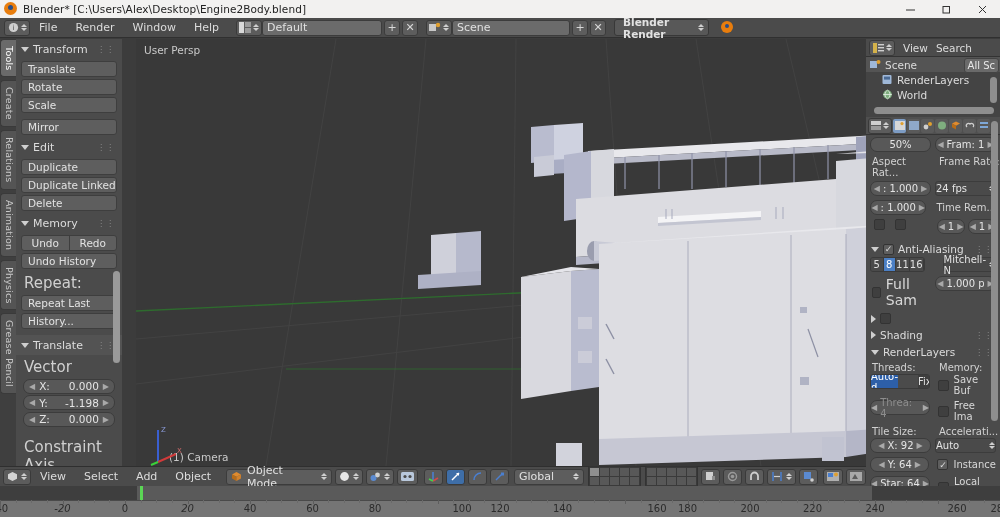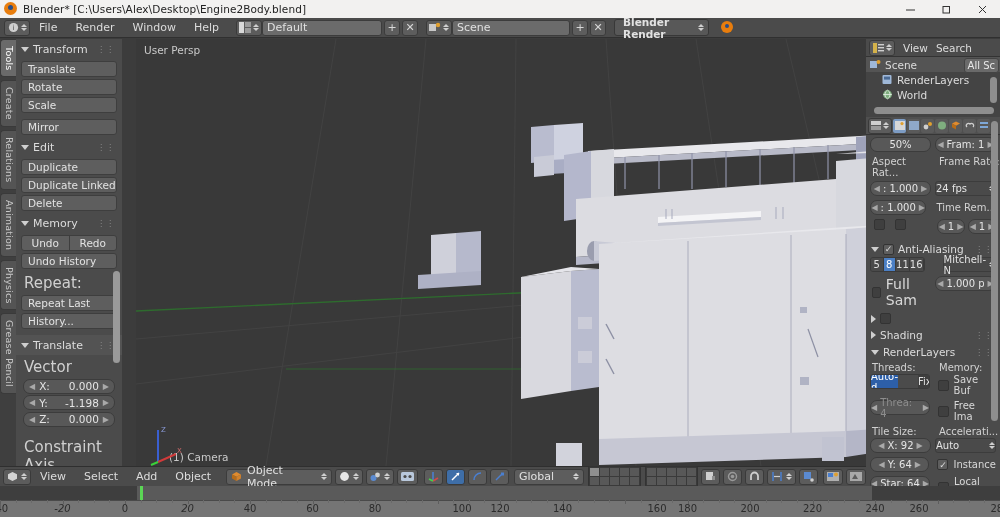--- a/index.html
+++ b/index.html
@@ -679,21 +679,21 @@
         <div class="tl-num" style="left: 625px; margin-left: 32px;">160</div>
         <div class="tl-tick" style="left: 687.5px;"></div>
         <div class="tl-num" style="left: 687.5px;">180</div>
         <div class="tl-tick" style="left: 750px;"></div>
         <div class="tl-num" style="left: 750px;">200</div>
         <div class="tl-tick" style="left: 812.5px;"></div>
         <div class="tl-num" style="left: 812.5px;">220</div>
         <div class="tl-tick" style="left: 875px;"></div>
         <div class="tl-num" style="left: 875px;">240</div>
         <div class="tl-tick" style="left: 937.5px;"></div>
-        <div class="tl-num" style="left: 919px;">260</div>
+        <div class="tl-num" style="left: 957px;">260</div>
         <div class="tl-num" style="left: 1000px;">280</div>
         <div class="tl-tick" style="left: 15.625px; height: 3px; background: rgb(106, 106, 106);"></div>
         <div class="tl-tick" style="left: 31.25px; height: 3px; background: rgb(106, 106, 106);"></div>
         <div class="tl-tick" style="left: 46.875px; height: 3px; background: rgb(106, 106, 106);"></div>
         <div class="tl-tick" style="left: 78.125px; height: 3px; background: rgb(106, 106, 106);"></div>
         <div class="tl-tick" style="left: 93.75px; height: 3px; background: rgb(106, 106, 106);"></div>
         <div class="tl-tick" style="left: 109.375px; height: 3px; background: rgb(106, 106, 106);"></div>
         <div class="tl-tick" style="left: 140.625px; height: 3px; background: rgb(106, 106, 106);"></div>
         <div class="tl-tick" style="left: 156.25px; height: 3px; background: rgb(106, 106, 106);"></div>
         <div class="tl-tick" style="left: 171.875px; height: 3px; background: rgb(106, 106, 106);"></div>

